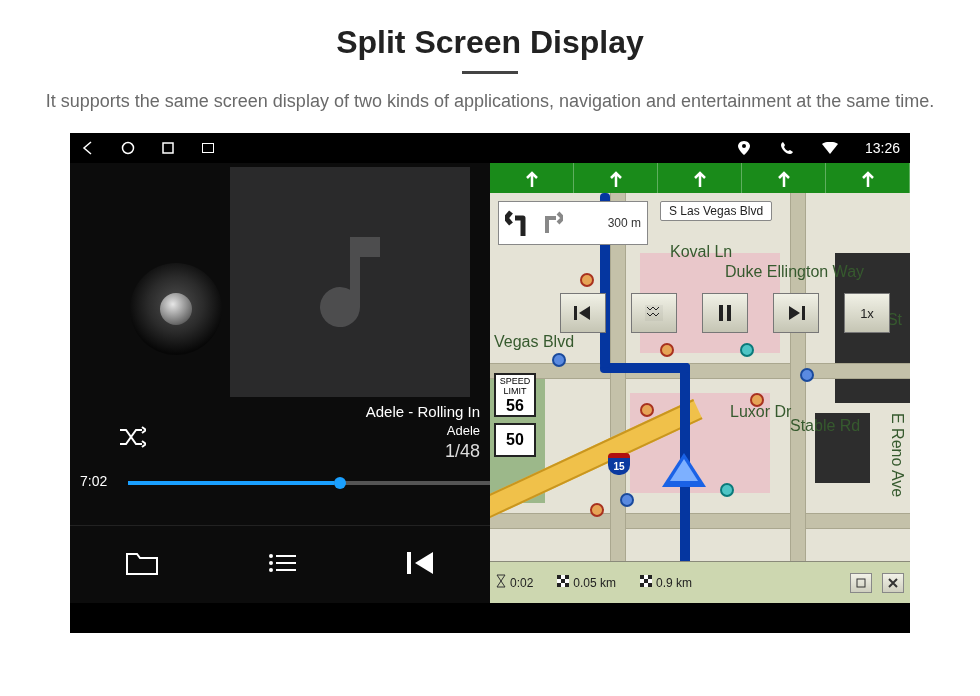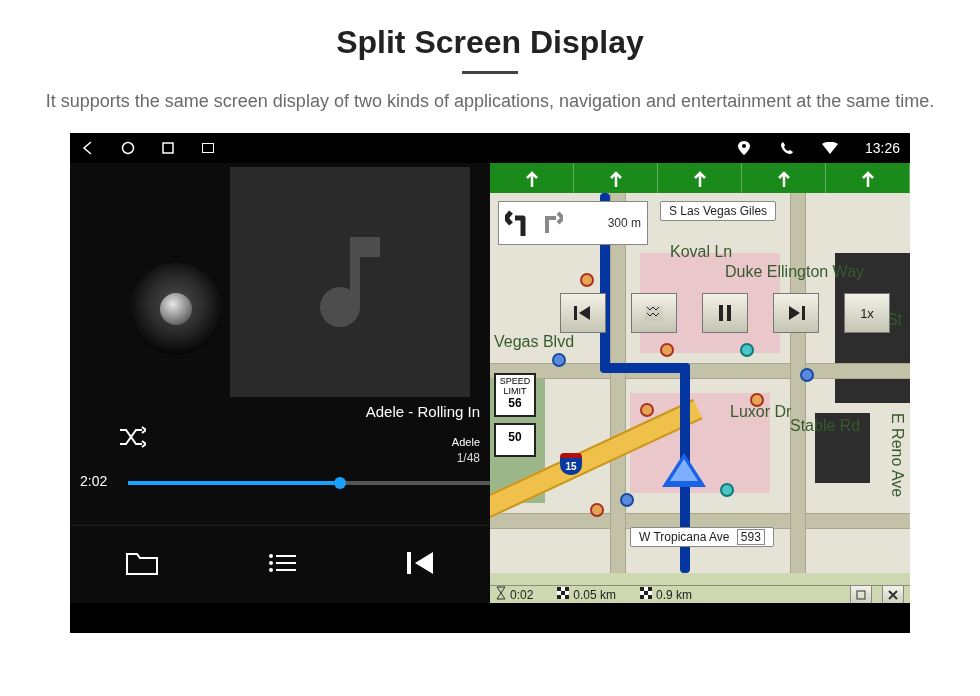--- a/index.html
+++ b/index.html
@@ -97,22 +97,22 @@
   background: radial-gradient(circle at 40% 35%, #e6e6e6, #6a6a6a 70%, #2a2a2a);
 }
 .song-text {
   position: absolute;
   right: 10px;
   top: 240px;
   color: #fff;
   text-align: right;
   font-size: 15px;
 }
-.song-text .artist { font-size: 11px; margin-top: 16px; }
-.song-text .trackno { font-size: 12px; margin-top: 3px; color: #ddd; }
+.song-text .artist { font-size: 13px; margin-top: 3px; }
+.song-text .trackno { font-size: 18px; margin-top: 3px; color: #ddd; }
 .shuffle {
   position: absolute;
   left: 48px;
   top: 262px;
   color: #fff;
 }
 .progress {
   position: absolute;
   left: 58px;
   right: 0;
@@ -160,21 +160,21 @@
 .nav-topbar .seg {
   flex: 1;
   border-right: 1px solid rgba(255,255,255,.3);
   display: flex;
   align-items: center;
   justify-content: center;
 }
 .trip-bar {
   position: absolute;
   left: 0; right: 0; bottom: 0;
-  height: 18px;
+  height: 42px;
   background: #cdd7b0;
   border-top: 1px solid #8a8a7a;
   display: flex;
   align-items: center;
   font-size: 12px;
   color: #222;
   padding: 0 6px;
   gap: 24px;
 }
 .trip-bar .grp { display: flex; align-items: center; gap: 4px; }
@@ -232,21 +232,21 @@
   left: 4px;
   width: 42px;
   height: 44px;
   background: #fff;
   border: 2px solid #222;
   text-align: center;
   font-size: 9px;
   line-height: 1.1;
   padding-top: 2px;
 }
-.sl-box .num { font-size: 12px; font-weight: 700; }
+.sl-box .num { font-size: 16px; font-weight: 700; }
 .nav-arrow {
   position: absolute;
   width: 0; height: 0;
   border-left: 22px solid transparent;
   border-right: 22px solid transparent;
   border-bottom: 34px solid #1a62e6;
 }
 .nav-arrow::after {
   content: '';
   position: absolute;
@@ -290,20 +290,21 @@
   width: 22px; height: 22px;
   background: #0a3aa0;
   border-radius: 4px 4px 10px 10px;
   display: flex;
   align-items: center;
   justify-content: center;
   color: #fff;
   font-size: 10px;
   font-weight: 700;
   border-top: 5px solid #b01010;
+  margin-left: 48px;
 }
 .watermark {
   position: absolute;
   left: 50%;
   transform: translateX(-50%);
   bottom: 4px;
   font-size: 28px;
   color: rgba(120,120,120,.35);
   pointer-events: none;
   font-style: italic;
@@ -375,21 +376,21 @@
       <div class="shuffle">
         <svg width="28" height="24" viewBox="0 0 28 24">
             <path d="M2 5h6l10 14h6M2 19h6l10-14h6M24 2l4 3-4 3M24 16l4 3-4 3" stroke="#fff" stroke-width="2" fill="none"></path>
           </svg>
       </div>
       <div class="song-text">
         <div>Adele - Rolling In</div>
         <div class="artist">Adele</div>
         <div class="trackno">1/48</div>
       </div>
-      <div class="elapsed">2:02</div>
+      <div class="elapsed">7:02</div>
       <div class="progress">
         <div class="progress-fill"></div>
         <div class="progress-dot"></div>
       </div>
       <div class="player-bottom">
         <span class="btn">
           <svg width="34" height="26">
               <path d="M2 4h10l3 4h17v16H2z" fill="none" stroke="#fff" stroke-width="2"></path>
             </svg>
         </span>
@@ -460,25 +461,21 @@
         <div class="route" style="left:110px;top:0;height:175px"></div>
 
         <div class="street-label" style="left:180px;top:50px">Koval Ln</div>
         <div class="street-label" style="left:235px;top:70px">Duke Ellington Way</div>
         <div class="street-label" style="right:8px;top:118px">Giles St</div>
         <div class="street-label" style="left:4px;top:140px">Vegas Blvd</div>
         <div class="street-label" style="left:240px;top:210px">Luxor Dr</div>
         <div class="street-label" style="left:300px;top:224px">Stable Rd</div>
         <div class="street-label" style="right:4px;top:220px;writing-mode:vertical-rl">E Reno Ave</div>
 
-        <div class="street-pill" style="left:170px;top:8px">S Las Vegas Giles</div>
-        <div class="street-pill" style="left:140px;top:334px">
-          <span>W Tropicana Ave</span>
-          <span class="small" style="border:1px solid #888;padding:0 3px;margin-left:4px">593</span>
-        </div>
+        <div class="street-pill" style="left:170px;top:8px">S Las Vegas Blvd</div>
 
         <div style="position:absolute;left:4px;top:4px">
           <div class="turn-card">
             <span><svg width="28" height="30">
                   <path d="M18 30V12h-8M6 6l-5 6 5 6" stroke="#222" stroke-width="5" fill="none" stroke-linejoin="round"></path>
                 </svg></span>
             <span><svg width="22" height="24">
                   <path d="M6 24V9h9M17 4l5 5-5 5" stroke="#888" stroke-width="4" fill="none"></path>
                 </svg></span>
             <span class="dist">300 m</span>

